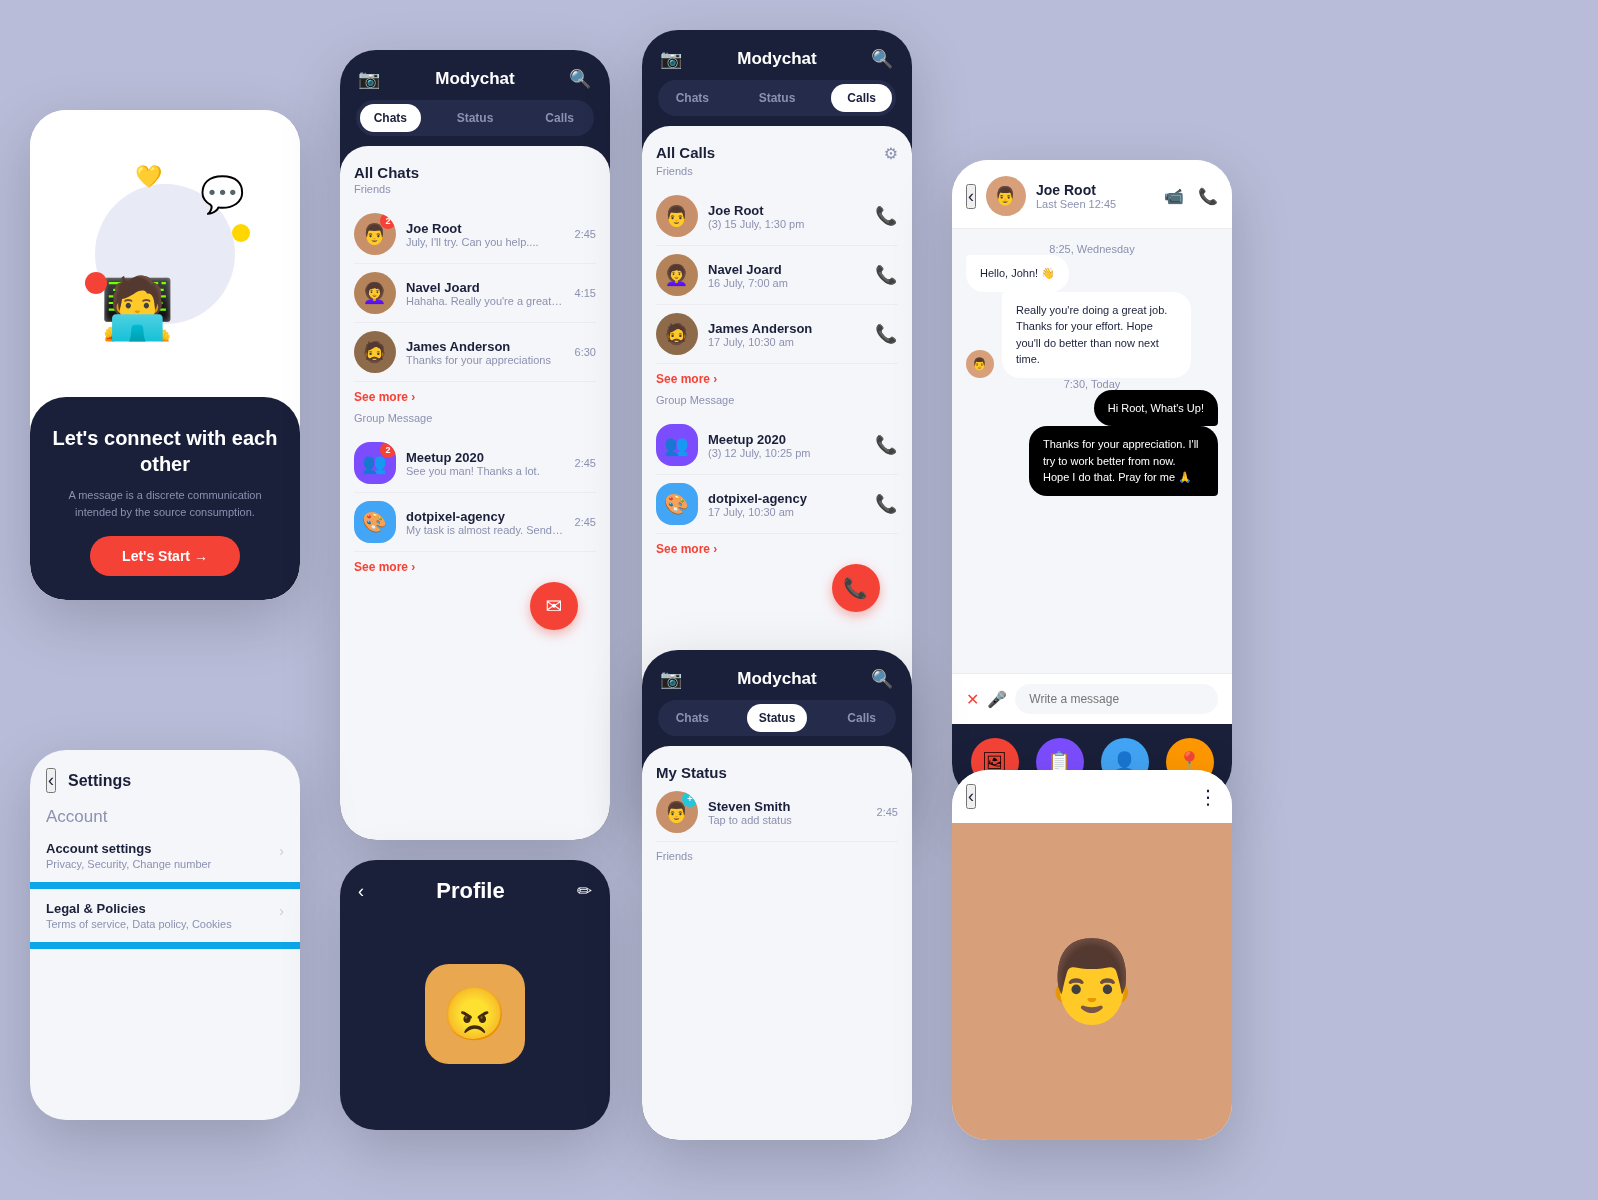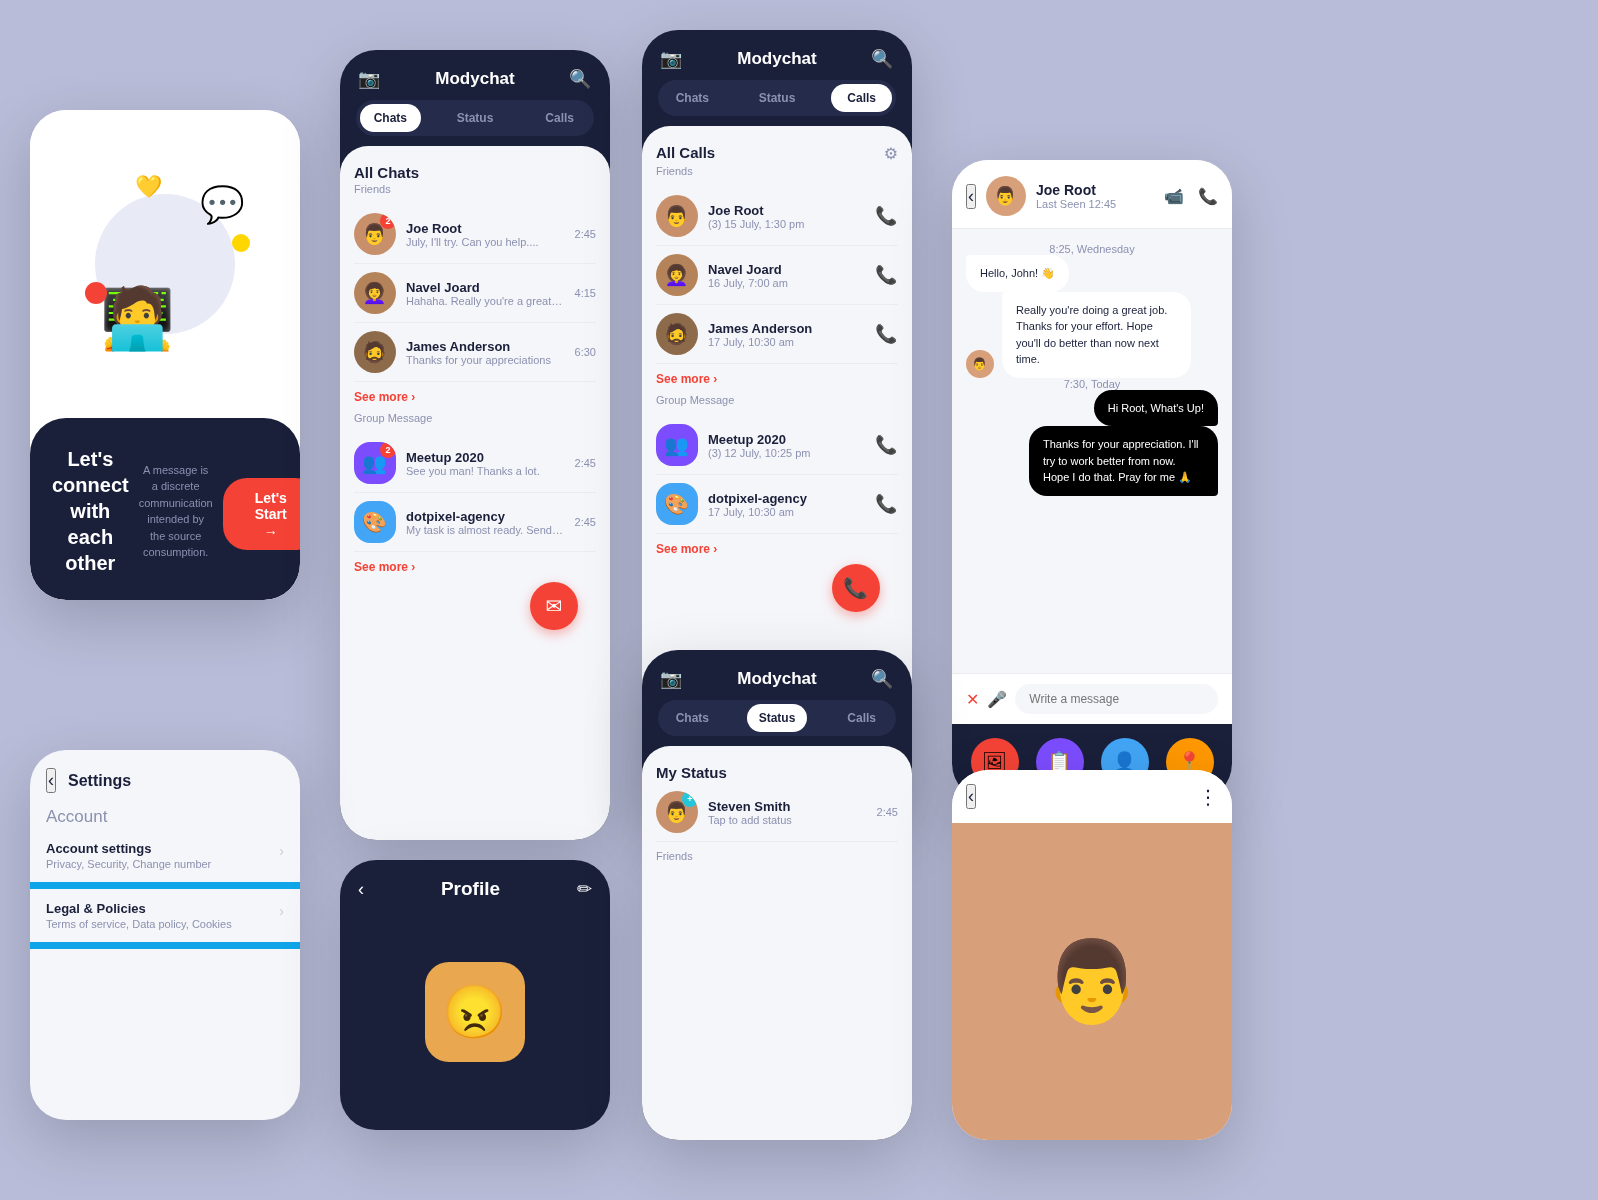--- a/index.html
+++ b/index.html
@@ -72,21 +72,21 @@
       position: absolute;
       top: 70px; right: 5px;
       width: 18px; height: 18px;
       border-radius: 50%;
       background: #ffd600;
     }
     .welcome-bottom {
       background: #1a1f3a;
       border-radius: 36px 36px 36px 36px;
       padding: 28px 22px 24px;
-      display: flex; align-items: center; gap: 10px;
+      display: flex; flex-direction: column; align-items: center; gap: 10px;
     }
     .welcome-title {
       color: #fff;
       font-size: 20px; font-weight: 700;
       text-align: center;
       line-height: 1.3;
     }
     .welcome-subtitle {
       color: #8b91b0;
       font-size: 11px; text-align: center;
@@ -365,21 +365,21 @@
       left: 340px; top: 860px;
       width: 270px; height: 270px;
       background: #1a1f3a;
       display: flex; flex-direction: column;
     }
     .profile-header {
       display: flex; align-items: center; justify-content: space-between;
       padding: 18px 18px 10px;
     }
     .profile-title {
-      color: #fff; font-size: 19px; font-weight: 700;
+      color: #fff; font-size: 22px; font-weight: 700;
     }
     .profile-avatar-section {
       display: flex; justify-content: center; align-items: center;
       flex: 1;
       padding-bottom: 16px;
     }
     .profile-big-avatar {
       width: 100px; height: 100px; border-radius: 24px;
       background: #e9a850;
       display: flex; align-items: center; justify-content: center;

